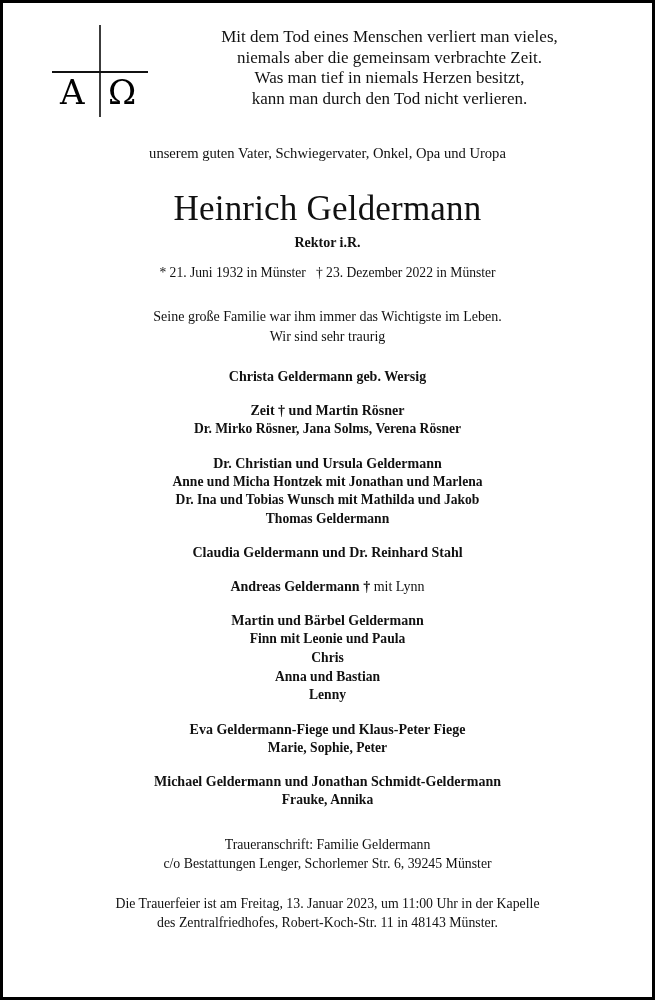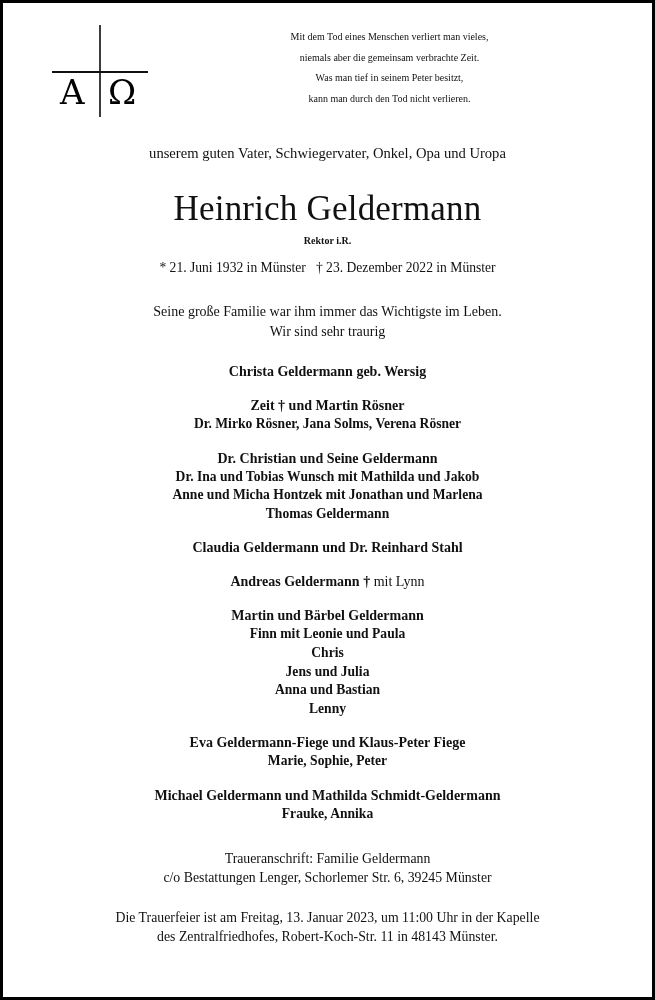--- a/index.html
+++ b/index.html
@@ -68,41 +68,41 @@
     line-height: 38px;
     color: #000000;
     font-family: "DejaVu Serif", "Liberation Serif", serif;
   }
   .alpha-omega .glyph.a { left: 8px; }
   .alpha-omega .glyph.o { left: 56px; }
 
   .verse {
     flex: 1 1 auto;
     text-align: center;
-    font-size: 10px;
+    font-size: 17px;
     line-height: 20.5px;
     padding-top: 8px;
     padding-right: 26px;
   }
   .intro {
     text-align: center;
     font-size: 14.6px;
     line-height: 21px;
     margin-top: 26px;
   }
   .deceased-name {
     text-align: center;
     font-size: 35px;
     line-height: 38px;
     margin-top: 26px;
     letter-spacing: 0.2px;
   }
   .deceased-title {
     text-align: center;
-    font-size: 10px;
+    font-size: 14px;
     font-weight: bold;
     margin-top: 7px;
   }
   .deceased-dates {
     text-align: center;
     font-size: 13.6px;
     margin-top: 14px;
   }
   .deceased-dates .gap { display: inline-block; width: 10px; }
 
@@ -162,21 +162,21 @@
         <div class="alpha-omega">
           <div class="v-bar"></div>
           <div class="h-bar"></div>
           <div class="glyph a">A</div>
           <div class="glyph o">Ω</div>
         </div>
       </div>
       <div class="verse">
         <div>Mit dem Tod eines Menschen verliert man vieles,</div>
         <div>niemals aber die gemeinsam verbrachte Zeit.</div>
-        <div>Was man tief in seinem Peter besitzt,</div>
+        <div>Was man tief in niemals Herzen besitzt,</div>
         <div>kann man durch den Tod nicht verlieren.</div>
       </div>
     </div>
 
     <div class="intro">
       <div>unserem guten Vater, Schwiegervater, Onkel, Opa und Uropa</div>
     </div>
 
     <div class="deceased-name">Heinrich Geldermann</div>
     <div class="deceased-title">Rektor i.R.</div>
@@ -191,45 +191,44 @@
 
     <div class="family" id="family-list">
         <div class="fam-group">
           <div class="fam-lead"><span>Christa Geldermann geb. Wersig</span></div>
         </div>
         <div class="fam-group">
           <div class="fam-lead"><span>Zeit † und Martin Rösner</span></div>
           <div class="fam-sub">Dr. Mirko Rösner, Jana Solms, Verena Rösner</div>
         </div>
         <div class="fam-group">
-          <div class="fam-lead"><span>Dr. Christian und Seine Geldermann</span></div>
+          <div class="fam-lead"><span>Dr. Christian und Ursula Geldermann</span></div>
+          <div class="fam-sub">Anne und Micha Hontzek mit Jonathan und Marlena</div>
           <div class="fam-sub">Dr. Ina und Tobias Wunsch mit Mathilda und Jakob</div>
-          <div class="fam-sub">Anne und Micha Hontzek mit Jonathan und Marlena</div>
           <div class="fam-sub">Thomas Geldermann</div>
         </div>
         <div class="fam-group">
           <div class="fam-lead"><span>Claudia Geldermann und Dr. Reinhard Stahl</span></div>
         </div>
         <div class="fam-group">
           <div class="fam-lead"><span>Andreas Geldermann †</span><span class="plain"> mit Lynn</span></div>
         </div>
         <div class="fam-group">
           <div class="fam-lead"><span>Martin und Bärbel Geldermann</span></div>
           <div class="fam-sub">Finn mit Leonie und Paula</div>
           <div class="fam-sub">Chris</div>
-          <div class="fam-sub">Jens und Julia</div>
           <div class="fam-sub">Anna und Bastian</div>
           <div class="fam-sub">Lenny</div>
         </div>
         <div class="fam-group">
           <div class="fam-lead"><span>Eva Geldermann-Fiege und Klaus-Peter Fiege</span></div>
           <div class="fam-sub">Marie, Sophie, Peter</div>
         </div>
         <div class="fam-group">
-          <div class="fam-lead"><span>Michael Geldermann und Mathilda Schmidt-Geldermann</span></div>
+          <div class="fam-lead"><span>Michael Geldermann und Jonathan Schmidt-Geldermann</span></div>
           <div class="fam-sub">Frauke, Annika</div>
         </div>
       </div>
 
 
     <div class="address">
       <div>Traueranschrift: Familie Geldermann</div>
       <div>c/o Bestattungen Lenger, Schorlemer Str. 6, 39245 Münster</div>
     </div>
 

